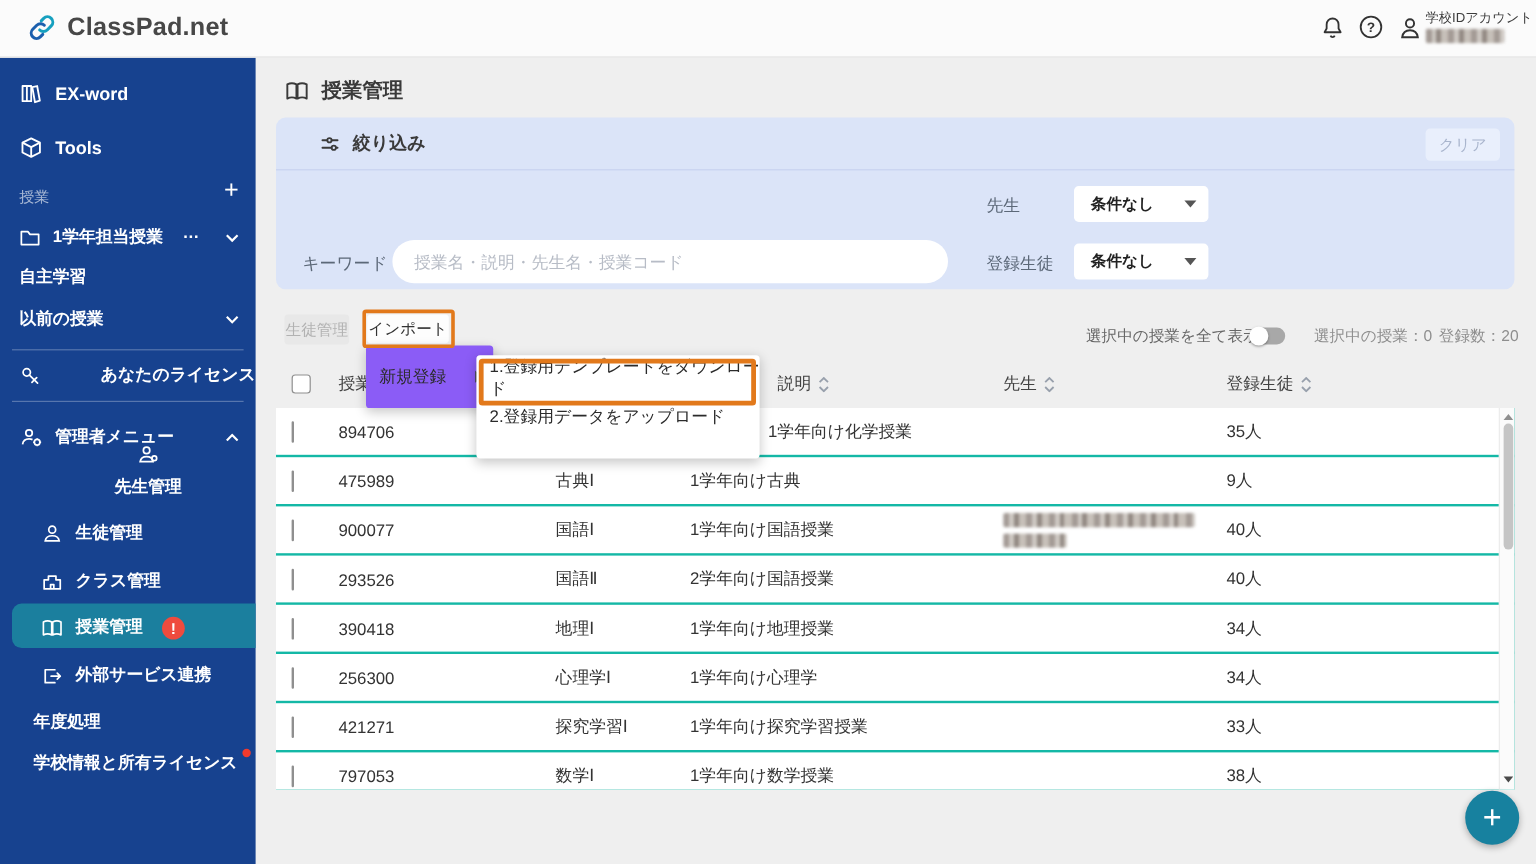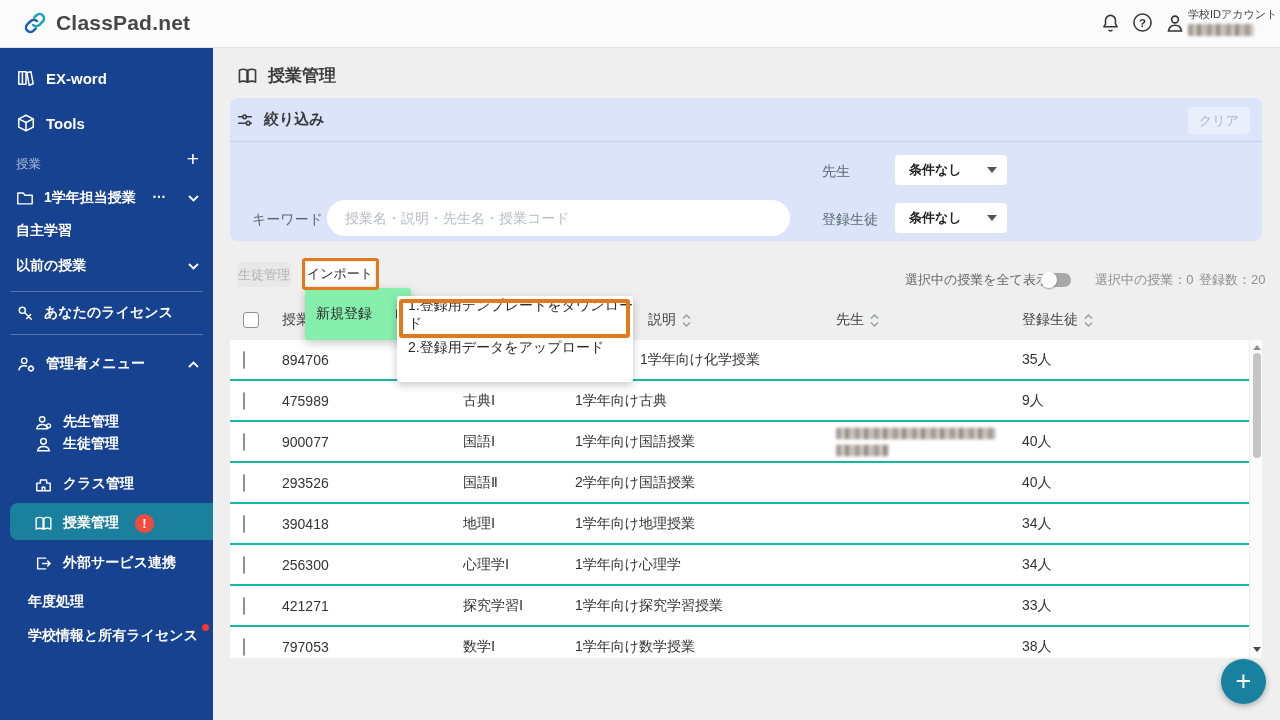--- a/index.html
+++ b/index.html
@@ -44,21 +44,21 @@
   .note-dot { width:7px; height:7px; border-radius:50%; background:#f23a2c; align-self:flex-start; margin:2px 0 0 1px; }
 
   
   .page-title { position:absolute; left:237px; top:64px; display:flex; align-items:center; gap:10px; }
   .page-title span { font-size:17px; font-weight:700; color:#3a3a3a; }
 
   
   .filter { position:absolute; left:230px; top:98px; width:1032px; height:143px;
     background:#dbe4f8; border-radius:8px; }
   .filter-head { position:absolute; left:0; top:0; width:100%; height:44px;
-    border-bottom:1px solid #c7d2ef; display:flex; align-items:center; gap:10px; padding-left:6px; }
+    border-bottom:1px solid #c7d2ef; display:flex; align-items:center; gap:10px; padding-left:36px; }
   .filter-head span { font-size:15px; font-weight:700; color:#3a3a3a; }
   .clear-btn { position:absolute; right:12px; top:9px; width:62px; height:27px; background:#e9effc;
     border:none; border-radius:4px; color:#a9b5cd; font-size:13px; font-family:inherit; }
   .f-label { position:absolute; font-size:14px; color:#5c6878; }
   .kw-input { position:absolute; left:97px; top:102px; width:463px; height:36px; border:none;
     border-radius:18px; background:#fff; padding:0 18px; font-size:14px; font-family:inherit; color:#333; }
   .kw-input::placeholder { color:#b7bcc6; }
   .sel { position:absolute; left:665px; width:112px; height:30px; background:#fff; border-radius:4px;
     display:flex; align-items:center; padding-left:14px; font-size:13px; font-weight:700; color:#222; cursor:pointer; }
   .sel .caret { position:absolute; right:10px; width:0; height:0;
@@ -93,21 +93,21 @@
   
   .sb-track { position:absolute; right:0; top:0; width:13px; height:318px; background:#fbfbfb;
     border-left:1px solid #ececec; cursor:pointer; }
   .sb-thumb { position:absolute; left:2.5px; top:13px; width:8px; height:105px; border-radius:4px; background:#c5c5c5; }
   .sb-up { position:absolute; left:3px; top:5px; width:0; height:0;
     border-left:4px solid transparent; border-right:4px solid transparent; border-bottom:5px solid #8f8f8f; }
   .sb-down { position:absolute; left:3px; bottom:6px; width:0; height:0;
     border-left:4px solid transparent; border-right:4px solid transparent; border-top:5px solid #4a4a4a; }
 
   
-  .menu1 { position:absolute; left:305px; top:288px; width:106px; height:52px; background:#86efac;
+  .menu1 { position:absolute; left:305px; top:288px; width:106px; height:52px; background:#8b5cf6;
     border-radius:3px; box-shadow:0 3px 10px rgba(0,0,0,.22); z-index:40; }
   .menu1-item { position:absolute; left:0; top:0; width:100%; height:100%; display:flex;
     align-items:center; padding-left:11px; font-size:14px; font-weight:500; color:#2b2b2b; cursor:pointer; }
   .menu1 .arrow { position:absolute; right:9px; top:21px; width:0; height:0;
     border-top:5px solid transparent; border-bottom:5px solid transparent; border-left:6px solid #444; }
   .menu2 { position:absolute; left:397px; top:296px; width:236px; height:86px; background:#fff;
     border-radius:3px; box-shadow:0 3px 10px rgba(0,0,0,.22); z-index:40; }
   .menu2-item { position:absolute; left:0; width:100%; height:42px; display:flex; align-items:flex-start;
     padding-left:11px; font-size:14px; color:#2b2b2b; cursor:pointer; }
   .hl-box { position:absolute; border:3px solid #e2791b; border-radius:3px; z-index:50; pointer-events:none; }
@@ -209,21 +209,21 @@
       <span>以前の授業</span>
       <span class="side-right">
         <svg width="11" height="7" viewBox="0 0 11 7" fill="none" stroke="#fff" stroke-width="1.8">
             <path d="M1 1l4.5 4.5L10 1"></path>
           </svg>
       </span>
     </div>
 
     <div class="side-div" style="top:243px;"></div>
 
-    <div class="side-item" style="top:251px;">
+    <div class="side-item" style="top:251px;justify-content:space-between;">
       <span>
         <svg width="18" height="18" viewBox="0 0 20 20" fill="none" stroke="#fff" stroke-width="1.6" stroke-linecap="round">
           <circle cx="7" cy="7" r="3.4"></circle>
             <path d="M9.5 9.5L17 17M14 14l2.2-2.2M11.8 16.2l2.2-2.2"></path>
         </svg>
       </span>
       <span>あなたのライセンス</span>
     </div>
 
     <div class="side-div" style="top:286px;"></div>
@@ -238,21 +238,21 @@
         </svg>
       </span>
       <span>管理者メニュー</span>
       <span class="side-right">
         <svg width="11" height="7" viewBox="0 0 11 7" fill="none" stroke="#fff" stroke-width="1.8">
             <path d="M1 6L5.5 1.5 10 6"></path>
           </svg>
       </span>
     </div>
 
-    <div class="side-item sub" style="top:360px;">
+    <div class="side-item sub" style="top:322px;flex-direction:column;">
       <span>
         <svg width="19" height="17" viewBox="0 0 21 19" fill="none" stroke="#fff" stroke-width="1.6">
           <circle cx="9" cy="6" r="3"></circle>
             <path d="M3 16.5c.5-3.3 2.8-4.8 6-4.8s5.5 1.5 6 4.8z"></path>
             <circle cx="16.2" cy="13.2" r="2.2"></circle>
         </svg>
       </span>
       <span>先生管理</span>
     </div>
 

